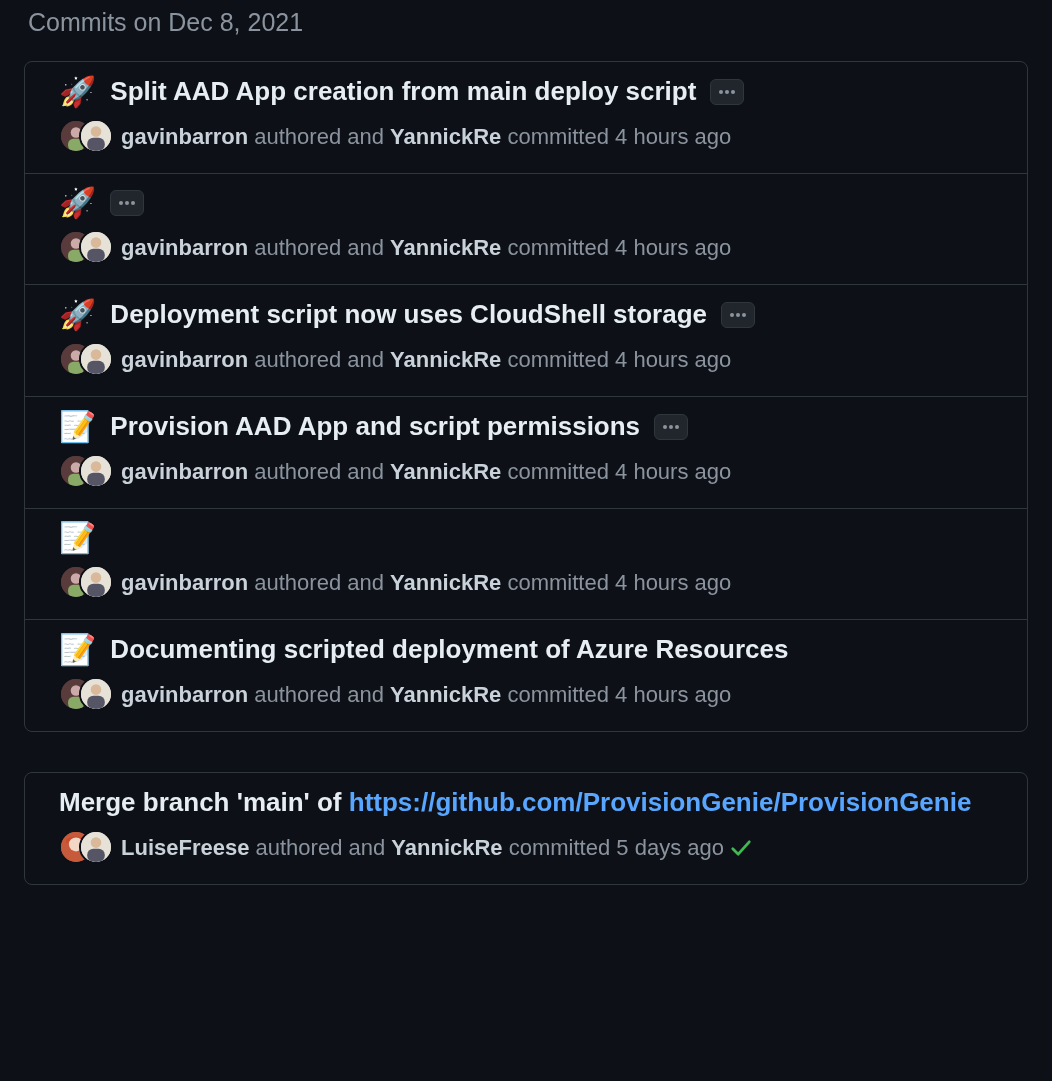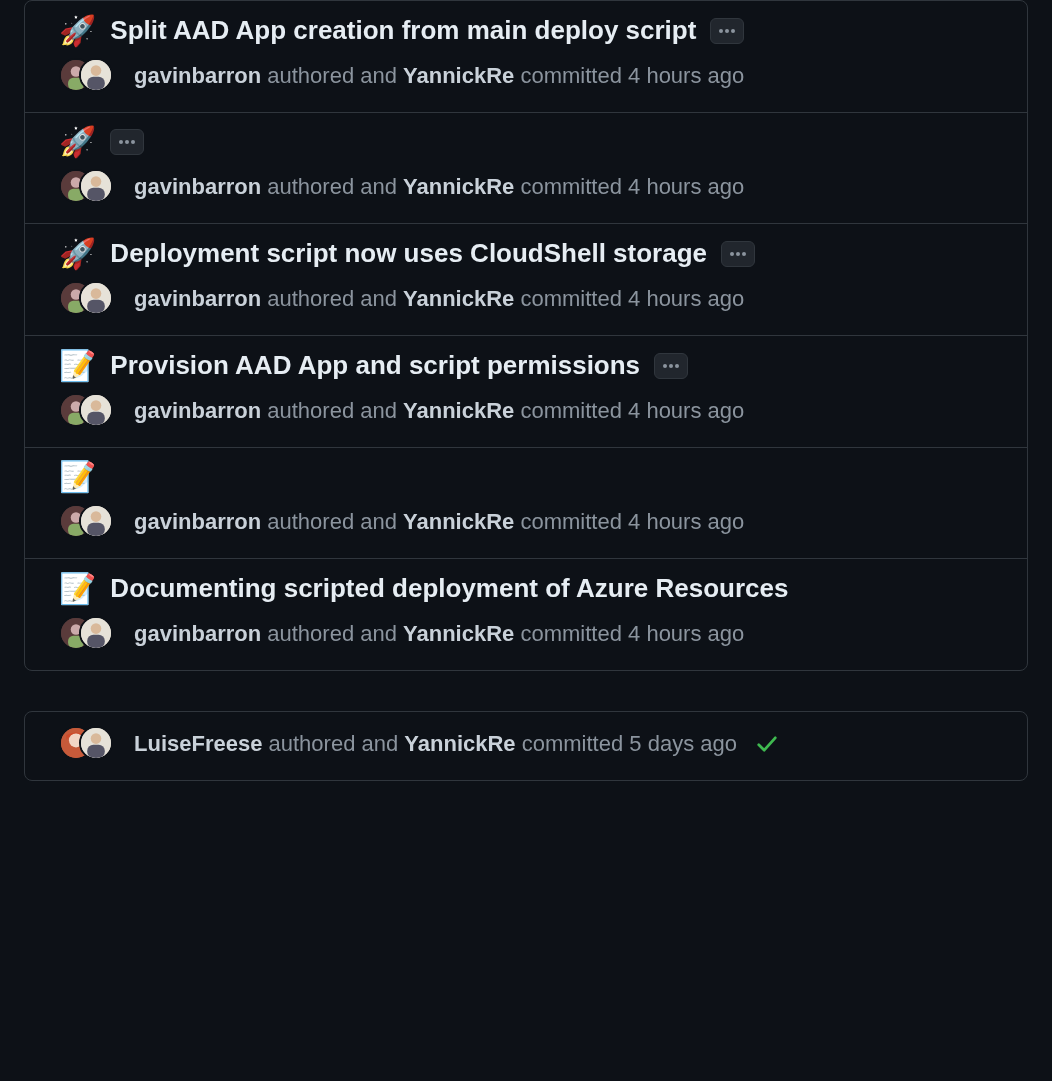--- a/index.html
+++ b/index.html
@@ -62,21 +62,21 @@
     padding:0 8px;
     border:1px solid var(--btn-border);
     background:var(--btn-bg);
     border-radius:6px;
     cursor:pointer;
   }
   .more-btn svg{fill:var(--muted);}
   .meta-row{
     display:flex;
     align-items:center;
-    gap:19px;
+    gap:6px;
   }
   .avatars{
     position:relative;
     width:56px;
     height:36px;
     flex:0 0 56px;
   }
   .avatar{
     position:absolute;
     width:34px;
@@ -97,20 +97,21 @@
     color:var(--muted);
   }
   .meta .actor{color:#c9d1d9;font-weight:600;}
   .check{color:var(--success);font-size:22px;display:inline-flex;align-items:center;}
   .check svg{vertical-align:middle;}
 </style>
 </head>
 <body>
 
 <div class="wrap" id="root">
+    <div class="date-header">Commits on Dec 8, 2021</div>
     <div class="commit-group">
       <div class="commit">
         <div class="title-row">
           <span class="emoji">🚀</span>
           <a class="title">Split AAD App creation from main deploy script</a>
           <span class="more-btn">
             <svg width="16" height="4" viewBox="0 0 16 4">
               <circle cx="2" cy="2" r="2"></circle>
               <circle cx="8" cy="2" r="2"></circle>
               <circle cx="14" cy="2" r="2"></circle>
@@ -277,20 +278,23 @@
                   <rect x="7" y="19" width="20" height="15" rx="7" fill="#556"></rect>
                 </svg></div>
             </div>
           </div>
           <div class="meta"><span class="actor">gavinbarron</span> <span> authored and </span><span class="actor">YannickRe</span> <span> committed </span><span>4 hours ago</span></div>
         </div>
       </div>
     </div>
     <div class="commit-group">
       <div class="commit">
+        <div class="title-row">
+          <a class="title"><span>Merge branch 'main' of </span><span class="link">https://github.com/ProvisionGenie/ProvisionGenie</span></a>
+        </div>
         <div class="meta-row">
           <div class="avatars">
             <div class="avatar lf">
               <div class="avatar-inner"><svg viewBox="0 0 34 34">
                   <rect width="34" height="34" fill="#c65a3a"></rect>
                   <circle cx="17" cy="14" r="8" fill="#f2d6c6"></circle>
                   <path d="M6 14 Q17 -2 28 14 L28 8 Q17 2 6 8 Z" fill="#d04a2a"></path>
                 </svg></div>
             </div>
             <div class="avatar a2">

